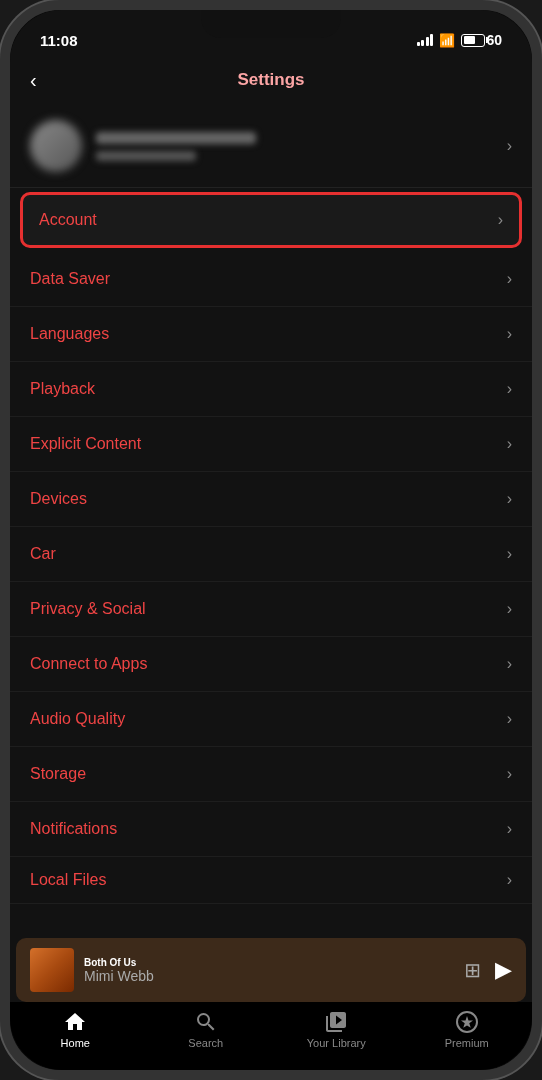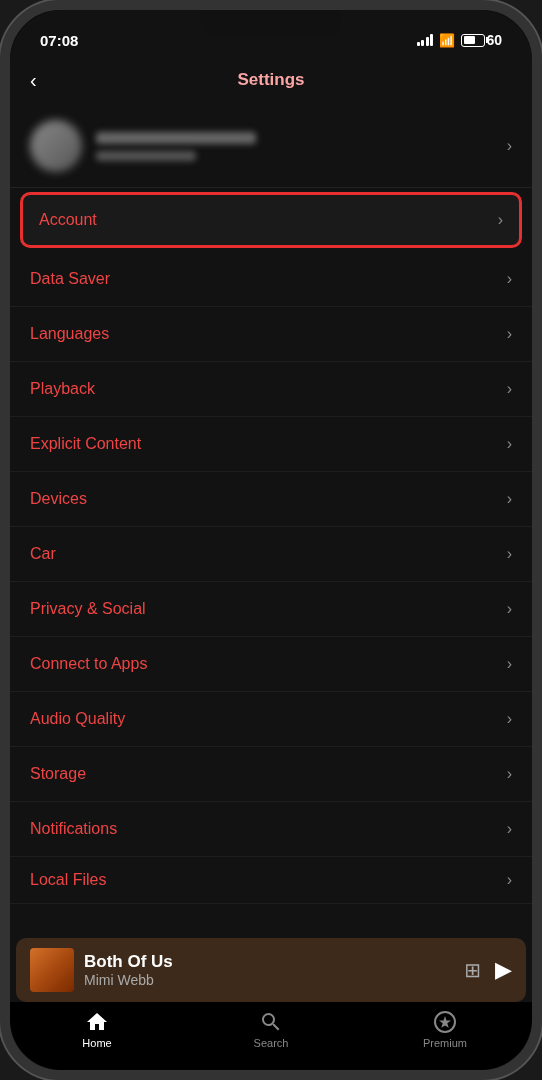--- a/index.html
+++ b/index.html
@@ -262,21 +262,21 @@
 
     .mini-album-inner {
       width: 100%;
       height: 100%;
       background: linear-gradient(135deg, #d4702a 0%, #a84a10 50%, #7a2a00 100%);
     }
 
     .mini-track-info {}
     .mini-track-title {
       color: #fff;
-      font-size: 17px;
+      font-size: 10px;
       font-weight: 600;
     }
     .mini-track-artist {
       color: #aaa;
       font-size: 14px;
     }
 
     .mini-player-controls {
       display: flex;
       align-items: center;
@@ -332,21 +332,21 @@
     }
   </style>
 </head>
 <body>
 
 <div class="phone-frame">
   <div class="phone-inner">
 
     <div class="status-bar">
       <div class="notch"></div>
-      <span class="status-time">07:08</span>
+      <span class="status-time">11:08</span>
       <div class="status-icons">
         <div class="signal-bars">
           <span style="height:4px"></span>
           <span style="height:6px"></span>
           <span style="height:9px"></span>
           <span style="height:12px"></span>
         </div>
         <span class="wifi-icon">📶</span>
         <div class="battery">
           <div class="battery-body">
@@ -455,20 +455,26 @@
         <span class="nav-label active">Home</span>
       </div>
       <div class="nav-item">
         <svg width="24" height="24" viewBox="0 0 24 24" fill="#888">
           <path d="M15.5 14h-.79l-.28-.27A6.471 6.471 0 0 0 16 9.5 6.5 6.5 0 1 0 9.5 16c1.61 0 3.09-.59 4.23-1.57l.27.28v.79l5 4.99L20.49 19l-4.99-5zm-6 0C7.01 14 5 11.99 5 9.5S7.01 5 9.5 5 14 7.01 14 9.5 11.99 14 9.5 14z"></path>
         </svg>
         <span class="nav-label">Search</span>
       </div>
       <div class="nav-item">
         <svg width="24" height="24" viewBox="0 0 24 24" fill="#888">
+          <path d="M4 6H2v14c0 1.1.9 2 2 2h14v-2H4V6zm16-4H8c-1.1 0-2 .9-2 2v12c0 1.1.9 2 2 2h12c1.1 0 2-.9 2-2V4c0-1.1-.9-2-2-2zm-8 12.5v-9l6 4.5-6 4.5z"></path>
+        </svg>
+        <span class="nav-label">Your Library</span>
+      </div>
+      <div class="nav-item">
+        <svg width="24" height="24" viewBox="0 0 24 24" fill="#888">
           <circle cx="12" cy="12" r="10" stroke="#888" stroke-width="2" fill="none"></circle>
           <path d="M12 6l1.5 4.5H18l-3.75 2.75 1.5 4.5L12 15.5l-3.75 2.25 1.5-4.5L6 10.5h4.5z" fill="#888"></path>
         </svg>
         <span class="nav-label">Premium</span>
       </div>
     </div>
 
   </div>
 </div>
 

